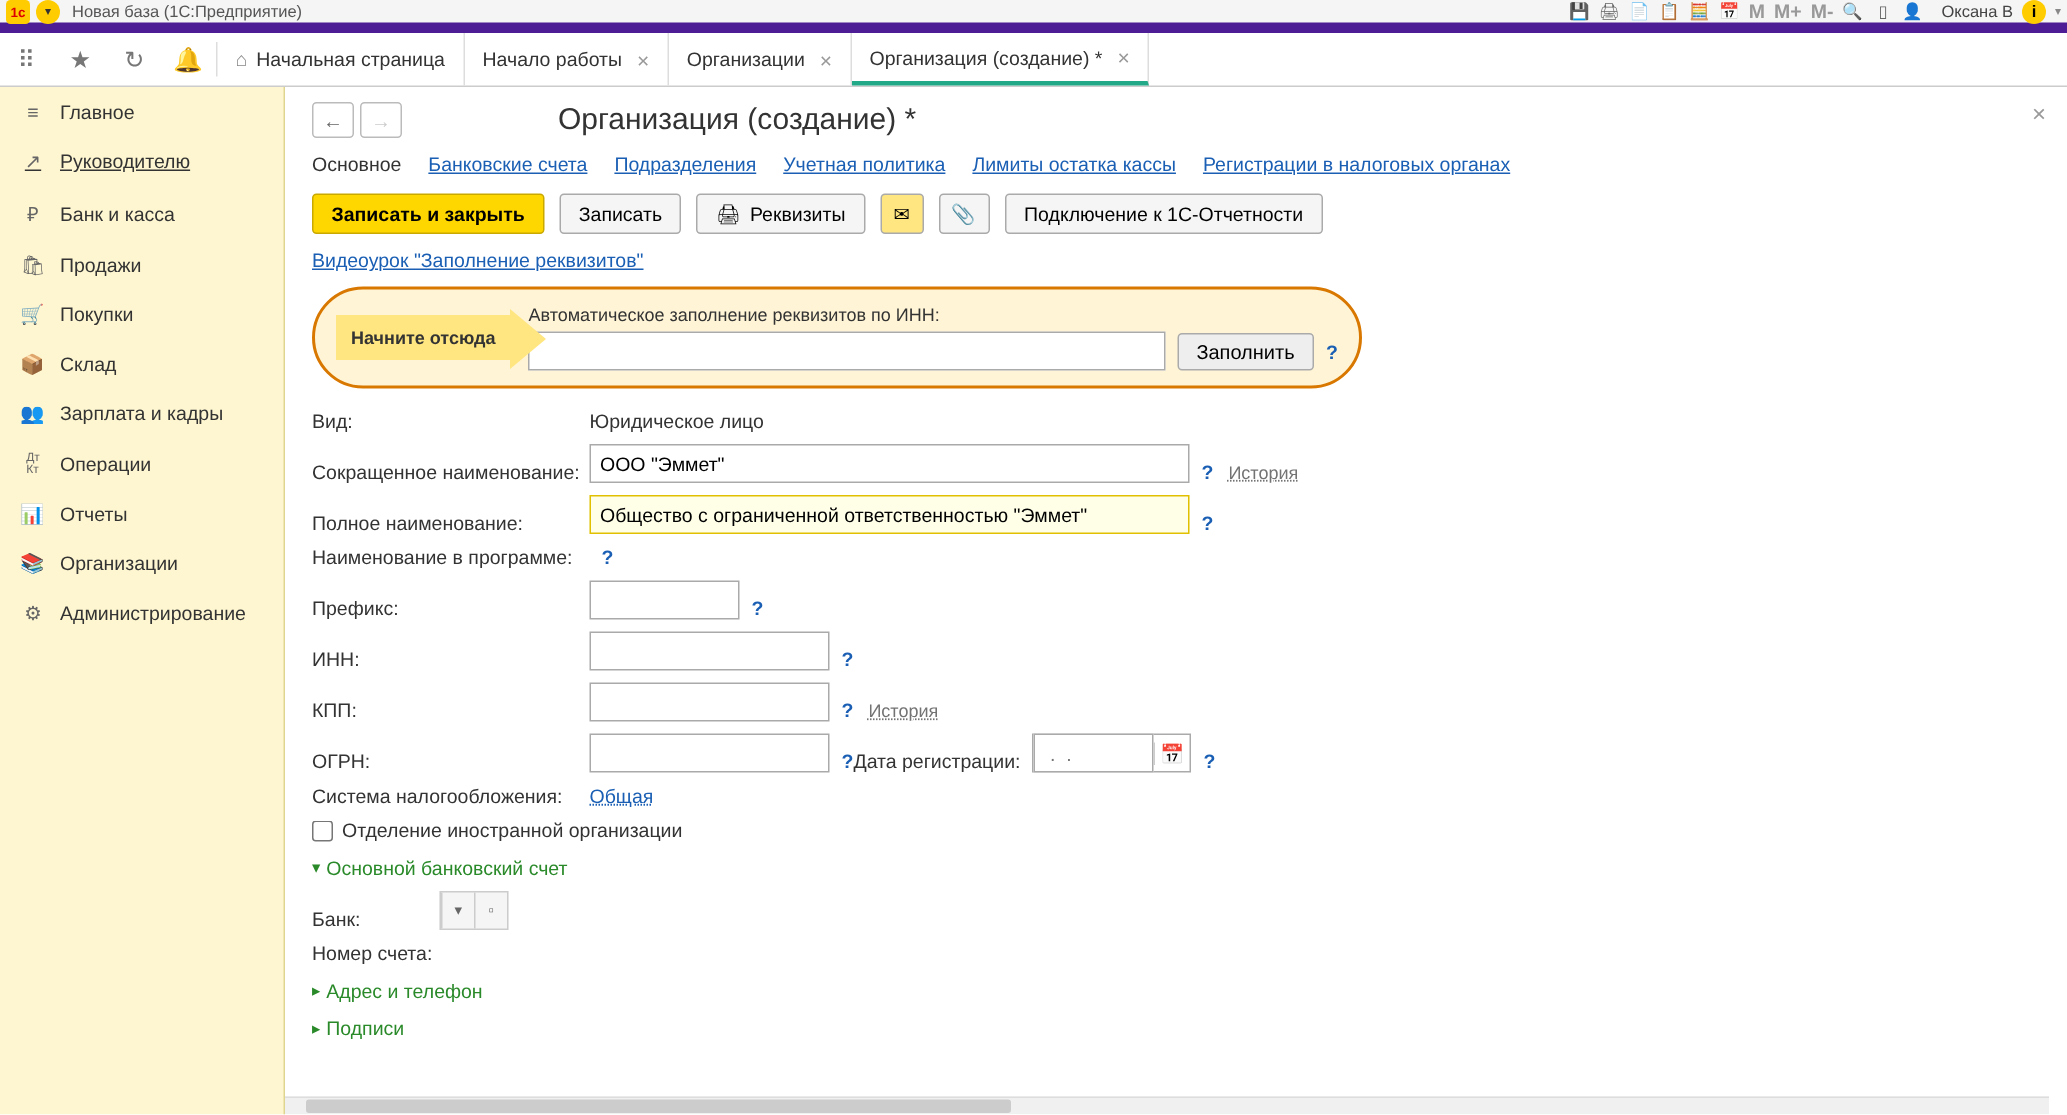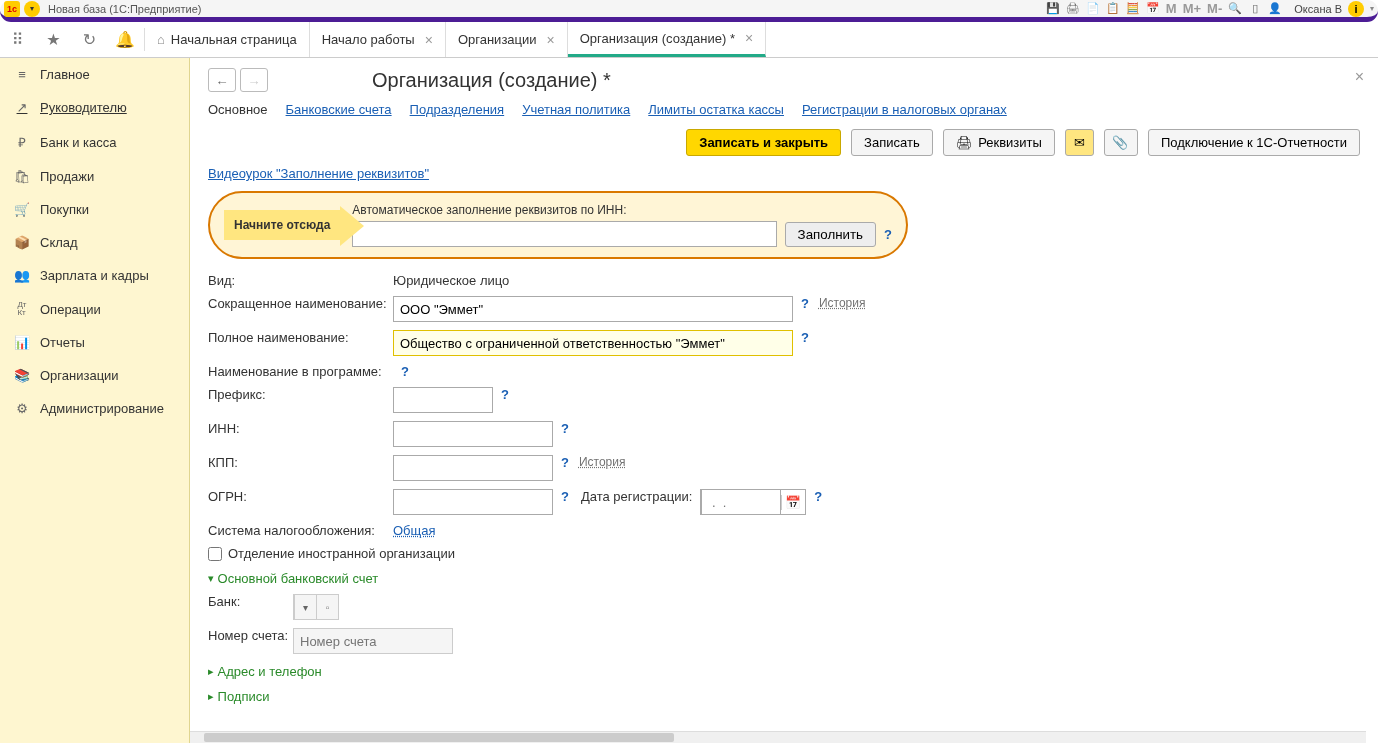--- a/index.html
+++ b/index.html
@@ -1,19 +1,19 @@
 <!DOCTYPE html>
 <html><head>
 <meta charset="utf-8">
 <style>
 * { box-sizing: border-box; margin: 0; padding: 0; }
 body { font-family: Arial, sans-serif; font-size: 13px; color: #333; background: #fff; overflow: hidden; width: 1378px; height: 743px; }
 
 
-.titlebar { height: 22px; background: #f5f5f5; border-bottom: 5px solid #4c1d95; display: flex; align-items: center; padding: 0 4px; gap: 4px; border-radius: 11px; }
+.titlebar { height: 22px; background: #f5f5f5; border-bottom: 7px solid #4c1d95; display: flex; align-items: center; padding: 0 4px; gap: 4px; }
 .titlebar .logo-1c { width: 16px; height: 16px; background: #ffcc00; border-radius: 3px; font-size: 9px; font-weight: bold; display: flex; align-items: center; justify-content: center; color: #d00; }
 .titlebar .dropdown-title { width: 16px; height: 16px; background: #ffcc00; border-radius: 50%; display: flex; align-items: center; justify-content: center; font-size: 8px; }
 .titlebar .title-text { font-size: 11px; color: #555; margin-left: 4px; }
 .titlebar .right-icons { margin-left: auto; display: flex; gap: 6px; align-items: center; font-size: 11px; color: #666; }
 .titlebar .right-icons .ico { width: 14px; height: 14px; display: inline-flex; align-items: center; justify-content: center; }
 .titlebar .m-btn { color: #999; font-weight: bold; font-size: 13px; }
 .titlebar .user { color: #444; margin-left: 6px; }
 .titlebar .info { width: 16px; height: 16px; background: #ffcc00; border-radius: 50%; color: #000; font-weight: bold; display: flex; align-items: center; justify-content: center; font-size: 11px; }
 
 
@@ -38,41 +38,41 @@
 .content { flex: 1; background: #fff; padding: 10px 18px; overflow-y: auto; position: relative; }
 .content .close-page { position: absolute; top: 10px; right: 14px; color: #999; font-size: 16px; cursor: pointer; }
 .nav-arrows { display: flex; gap: 4px; margin-bottom: 4px; align-items: center; }
 .nav-arrows button { width: 28px; height: 24px; background: #fff; border: 1px solid #bbb; border-radius: 3px; color: #666; cursor: pointer; }
 .nav-arrows .page-title { font-size: 20px; margin-left: 100px; color: #333; }
 
 .subtabs { display: flex; gap: 18px; margin: 10px 0 12px; font-size: 13px; }
 .subtabs .st { color: #1a5fb4; text-decoration: underline; cursor: pointer; }
 .subtabs .st.active { color: #333; text-decoration: none; }
 
-.btnrow { display: flex; gap: 10px; align-items: center; margin-bottom: 10px; justify-content: flex-end; }
+.btnrow { display: flex; gap: 10px; align-items: center; margin-bottom: 10px; }
 .btn { padding: 5px 12px; border: 1px solid #aaa; background: #f5f5f5; border-radius: 3px; cursor: pointer; font-size: 13px; display: inline-flex; align-items: center; gap: 6px; }
 .btn.primary { background: #ffd700; border-color: #c9a800; font-weight: bold; }
 .btn.icon-only { padding: 5px 8px; }
 .btn.mail { background: #ffe680; }
 
 .video-link { color: #1a5fb4; text-decoration: underline; font-size: 13px; display: inline-block; margin-bottom: 10px; }
 
 
 .callout { border: 2px solid #d97800; border-radius: 40px; padding: 10px 14px; display: flex; align-items: center; gap: 12px; background: #fff5d6; width: 700px; margin-bottom: 14px; }
 .callout .arrow-label { background: #ffe680; padding: 8px 10px; font-weight: bold; font-size: 12px; position: relative; }
 .callout .arrow-label::after { content: ''; position: absolute; right: -24px; top: -4px; border-left: 24px solid #ffe680; border-top: 20px solid transparent; border-bottom: 20px solid transparent; }
 .callout .inner { flex: 1; }
 .callout .inner-label { font-size: 12px; margin-bottom: 4px; }
 .callout .inner-row { display: flex; gap: 8px; align-items: center; }
 .callout input { flex: 1; height: 26px; border: 1px solid #aaa; padding: 0 6px; }
 .callout .fill-btn { padding: 4px 12px; border: 1px solid #aaa; background: #eee; border-radius: 3px; }
 .callout .help { color: #1a5fb4; font-weight: bold; }
 
 
-.form-row { display: flex; align-items: flex-start; margin-bottom: 8px; font-size: 13px; }
+.form-row { display: flex; align-items: flex-end; margin-bottom: 8px; font-size: 13px; }
 .form-row .lbl { width: 185px; color: #333; }
 .form-row .val { color: #333; }
 .form-row .val.link { color: #1a5fb4; text-decoration: underline dotted; }
 .form-row input[type=text] { height: 26px; border: 1px solid #aaa; padding: 0 6px; font-size: 13px; }
 .form-row .help { color: #1a5fb4; font-weight: bold; margin-left: 8px; cursor: pointer; }
 .form-row .hist { color: #737373; text-decoration: underline dotted; margin-left: 10px; font-size: 12px; cursor: pointer; }
 .form-row .highlight { border: 1px solid #e0c000 !important; background: #ffffe8; }
 .form-row input.w400 { width: 400px; }
 .form-row input.w100 { width: 100px; }
 .form-row input.w160 { width: 160px; }
@@ -280,21 +280,21 @@
         <span class="lbl">КПП:</span>
         <input type="text" class="w160" style="">
         <span class="help">?</span>
         <span class="hist">История</span>
       </div>
 
     <div class="form-row">
       <span class="lbl">ОГРН:</span>
       <input type="text" class="w160" style="">
       <span class="help">?</span>
-      <span style="margin-left:12px">Дата регистрации:</span>
+      <span style="">Дата регистрации:</span>
       <span class="date-input" style="margin-left:8px">
         <input type="text" placeholder=" .  .    " style="">
         <span class="cal">📅</span>
       </span>
       <span class="help">?</span>
     </div>
 
     <div class="form-row">
         <span class="lbl">Система налогообложения:</span>
         <span class="val link">Общая</span>
@@ -313,21 +313,20 @@
     <div class="form-row">
       <span class="lbl" style="width:85px">Банк:</span>
       <span class="bank-select">
         <span class="dd">▾</span>
         <span class="open">▫</span>
       </span>
     </div>
 
     <div class="form-row">
       <span class="lbl" style="width:85px">Номер счета:</span>
-      <input type="text" class="w160" style="background: rgb(245, 245, 245); color: rgb(153, 153, 153); border-color: rgb(204, 204, 204);" placeholder="Номер счета">
     </div>
 
     <div class="section-toggle">
         <span class="chev">▸</span>
         <span>Адрес и телефон</span>
       </div>
     <div class="section-toggle">
         <span class="chev">▸</span>
         <span>Подписи</span>
       </div>

